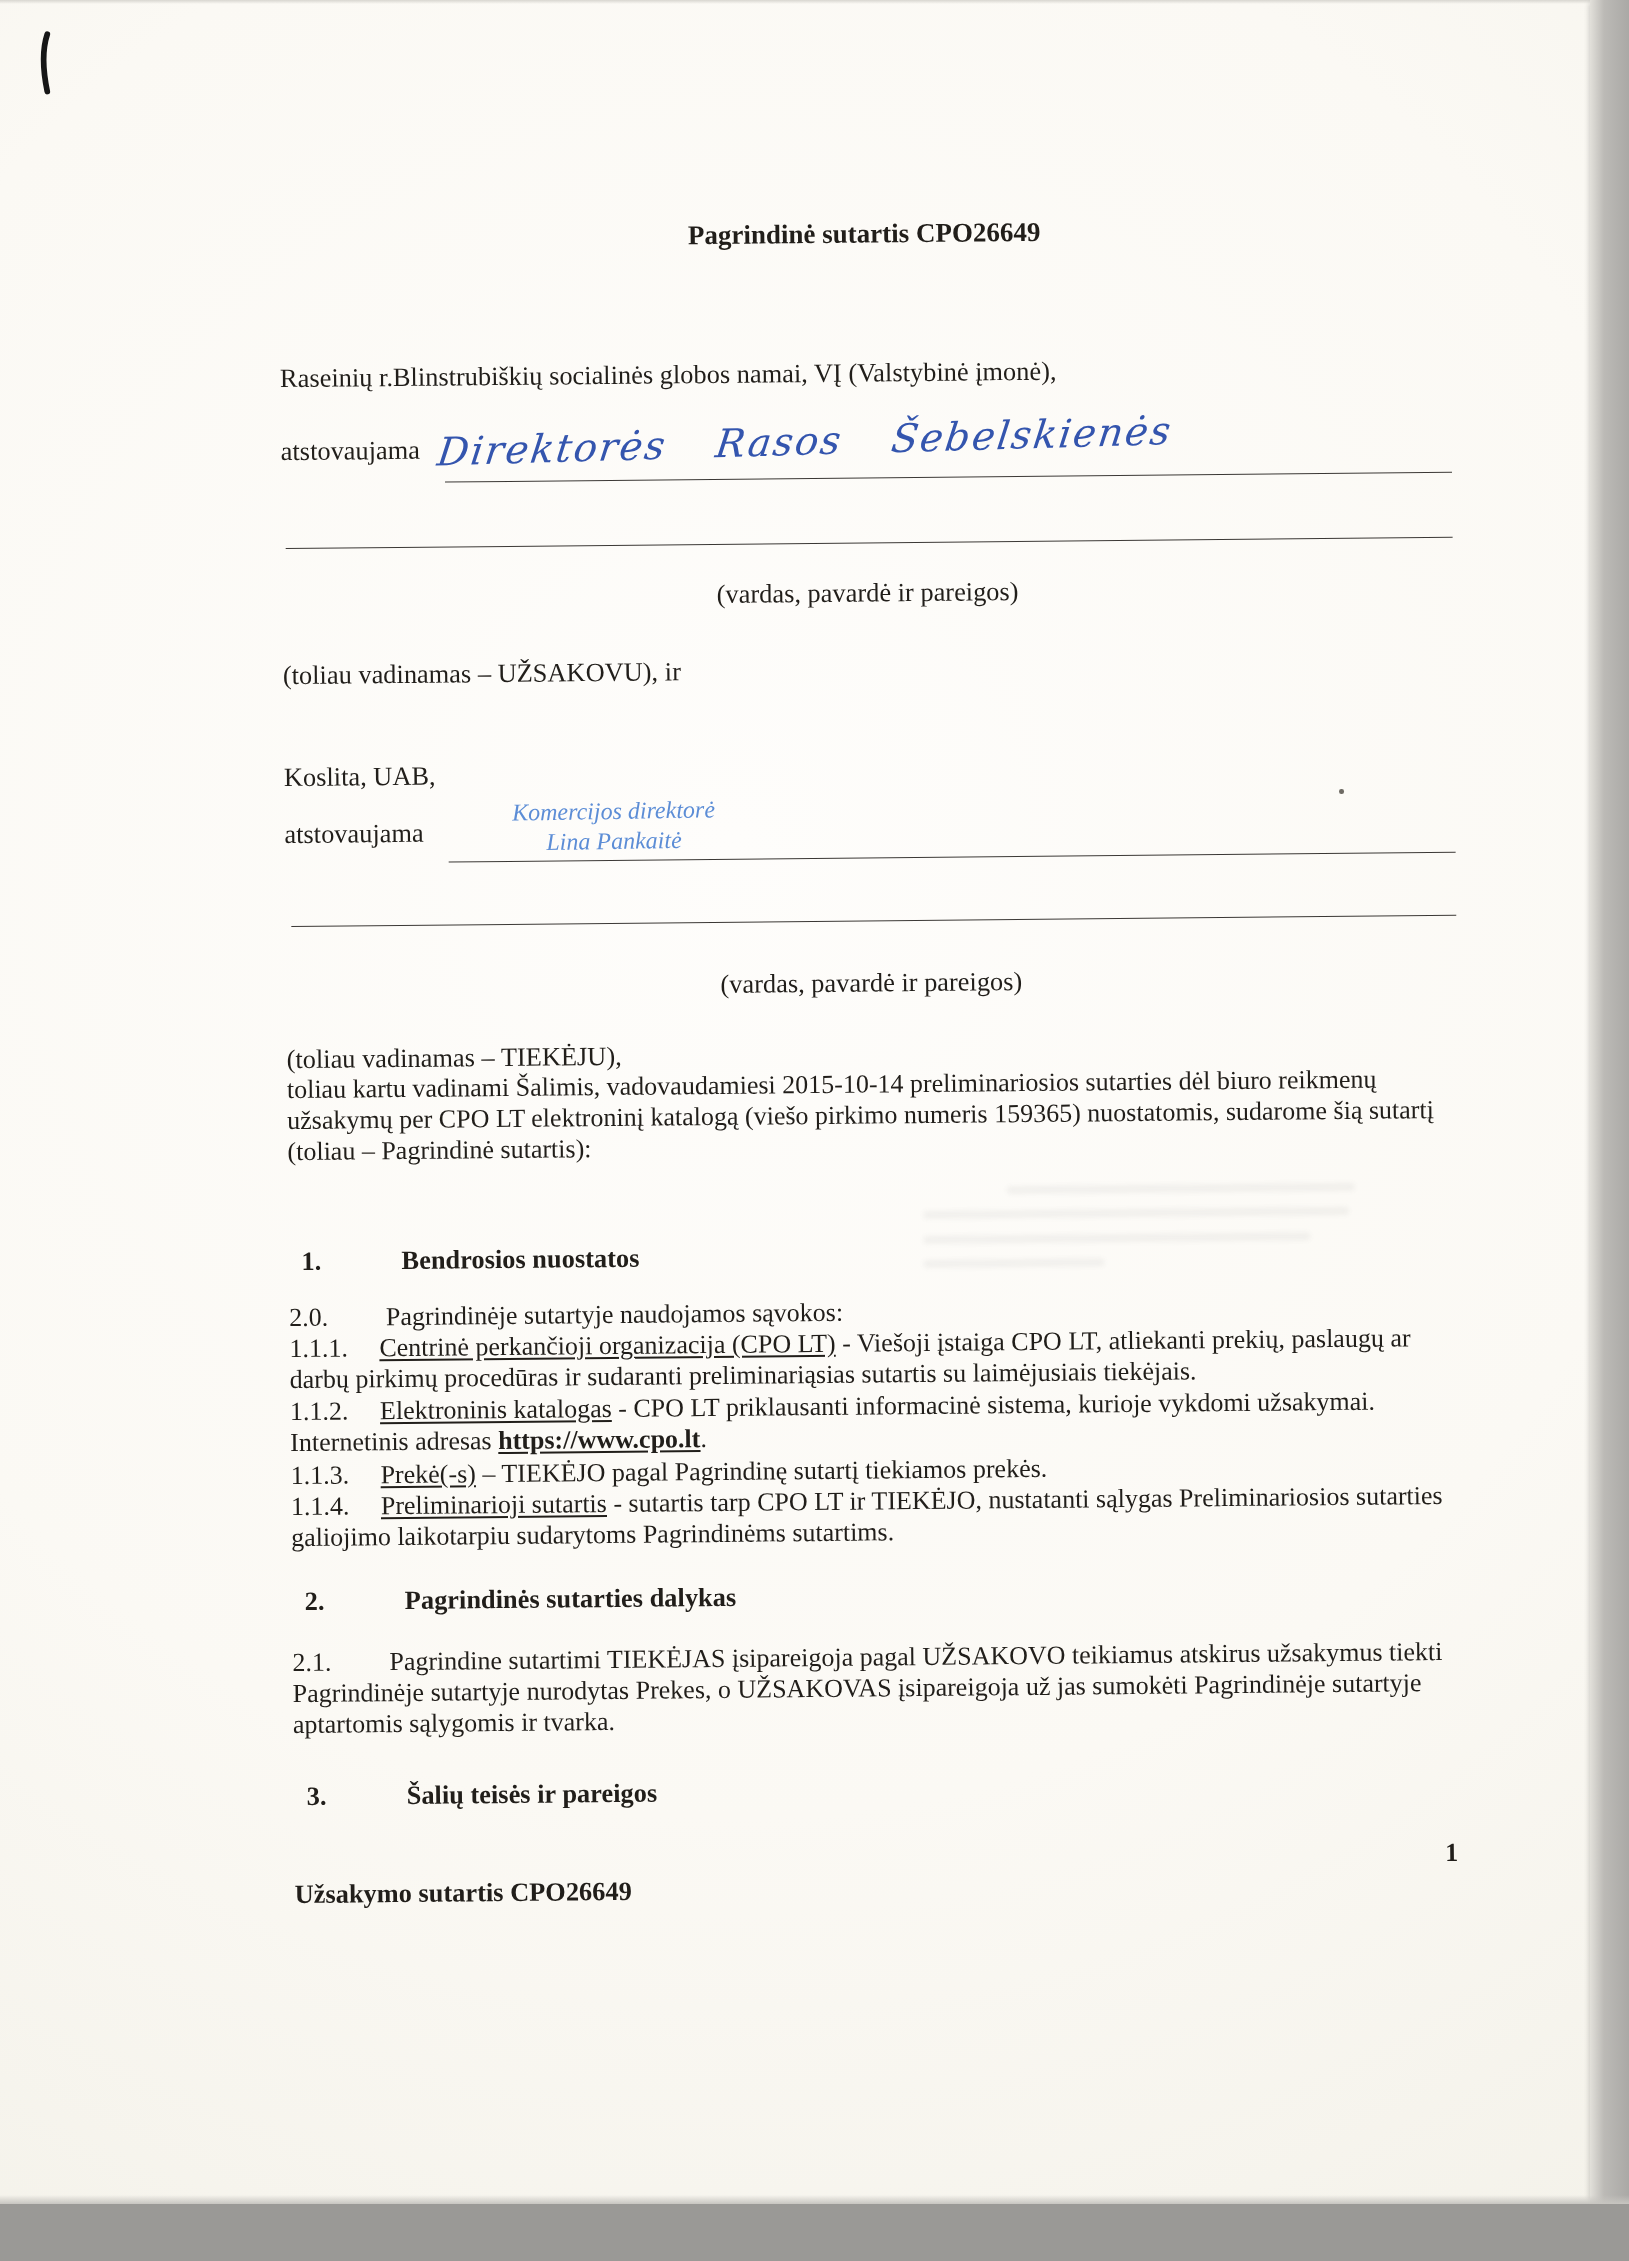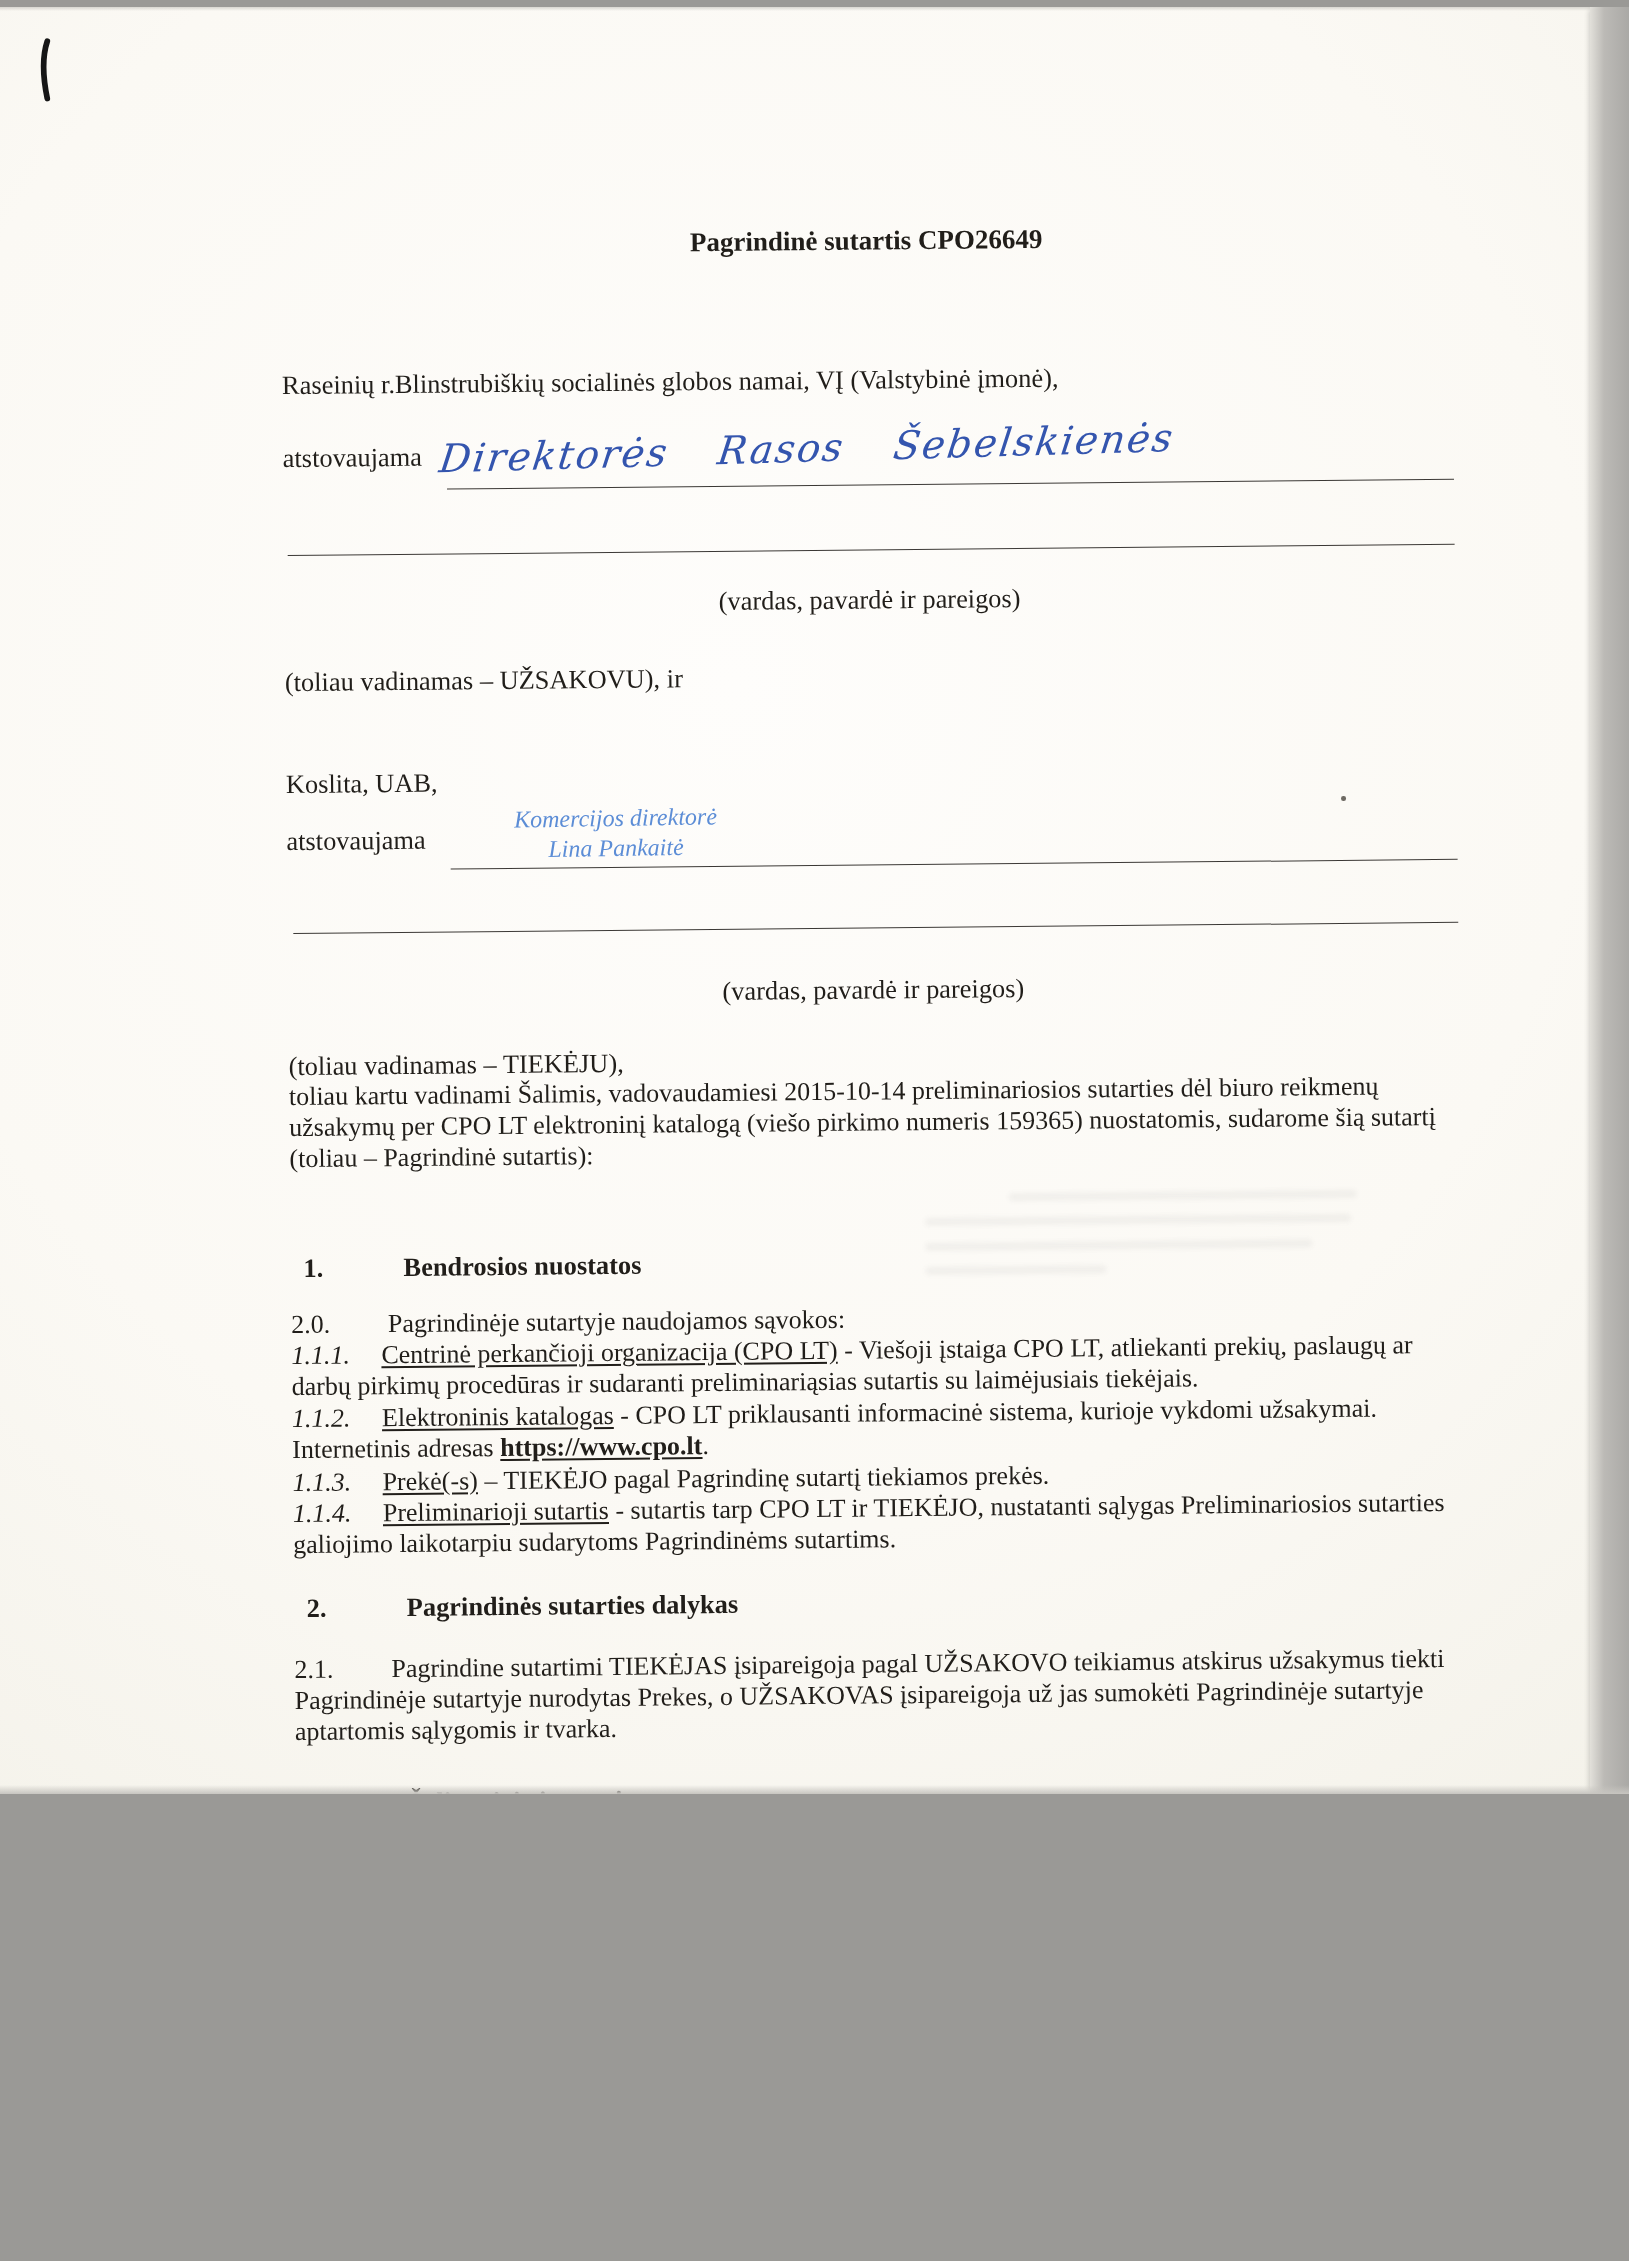--- a/index.html
+++ b/index.html
@@ -1,24 +1,23 @@
 <!DOCTYPE html>
 <html style="font-size:10.3px"><head>
 <meta charset="utf-8">
 <title>Pagrindinė sutartis CPO26649</title>
 <style>
   html,body{margin:0;padding:0;background:#9a9996;}
   .paper{
     position:relative;
-    width:1630px;height:1787px;
+    width:1630px;height:2204px;
     background:radial-gradient(circle at 45% 38%, #fefdfb 0%, #fbf9f4 60%, #f4f2ea 100%);
     overflow:hidden;
     font-family:"Liberation Serif", serif;
     color:#211e1a;
-    margin-top:7px;
   }
   .content{position:absolute;inset:0;transform:rotate(-0.55deg);transform-origin:50% 50%;}
   .abs{position:absolute;}
   .t{font-size:26px;line-height:31px;}
   .title{top:219px;left:287px;right:172px;text-align:center;font-weight:bold;font-size:27px;}
   .para1{top:358px;left:287px;right:172px;font-size:26.4px;}
   .lbl1{top:431px;left:287px;font-size:26.4px;}
   .handwriting{
     top:418px;left:444px;width:806px;
     font-family:"DejaVu Serif", serif;
@@ -57,21 +56,21 @@
   .h1{top:1241px;}
   .h2{top:1581px;}
   .h3{top:1776px;}
   .item{left:287px;right:165px;}
   .i11{top:1297px;}
   .i111{top:1328px;}
   .i112{top:1391px;}
   .i113{top:1455px;}
   .i114{top:1486px;}
   .i21{top:1642px;}
-  .num{display:inline-block;width:90px;font-style:italic;}
+  .num{display:inline-block;width:90px;}
   .numw{display:inline-block;width:97px;}
   .term{text-decoration:underline;text-underline-offset:3.2px;}
   .doclink{font-weight:bold;text-decoration:underline;text-underline-offset:3.2px;}
   .footer-title{top:1874px;left:287px;font-weight:bold;font-size:26.4px;}
   .pagenum{top:1844px;left:1438px;font-weight:bold;font-size:26px;}
   
   .scan-strip-right{
     position:absolute;top:0;right:0;bottom:0;width:40px;
     background:linear-gradient(to right,#e2e0da 0%, #bcbab6 35%, #a9a8a5 100%);
     box-shadow:-3.9px 0 5.2px -2.6px rgba(0,0,0,.18);

